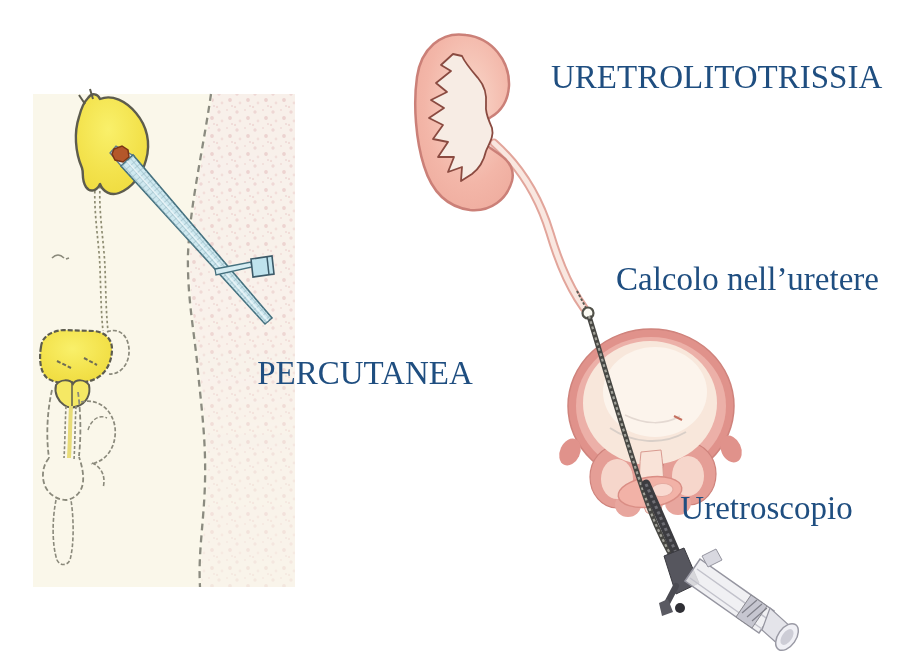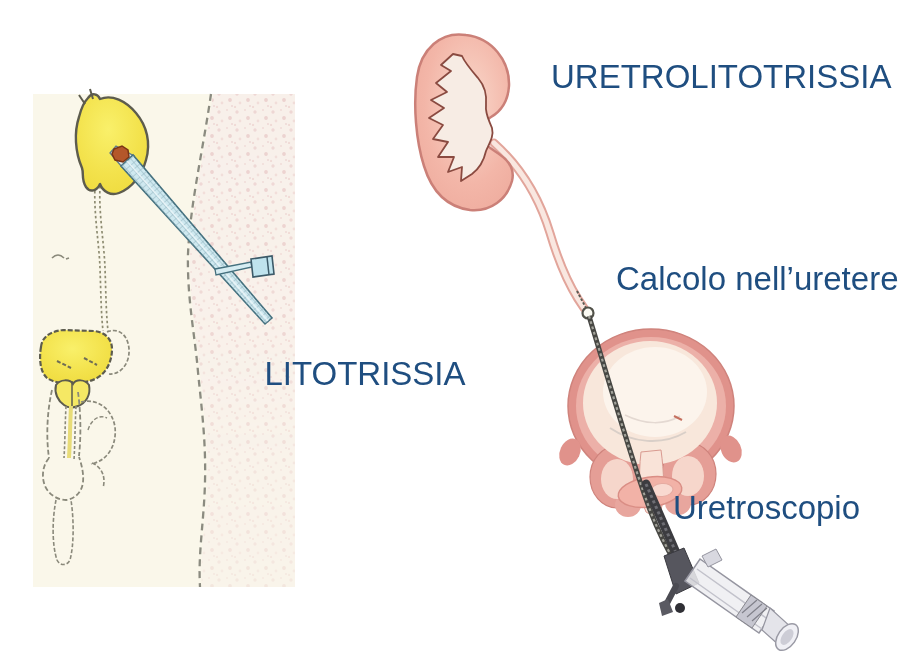--- a/index.html
+++ b/index.html
@@ -1,20 +1,20 @@
 <!DOCTYPE html>
 <html><head>
 <meta charset="utf-8">
 <style>
   html,body{margin:0;padding:0;background:#ffffff;}
   .stage{position:relative;width:900px;height:669px;background:#ffffff;overflow:hidden;
          font-family:"Liberation Sans",sans-serif;}
   .stage svg{position:absolute;left:0;top:0;}
   .lbl{position:absolute;color:#1F4E80;font-size:33px;font-weight:400;line-height:40px;
-       white-space:nowrap;}
+       white-space:nowrap;font-family:Liberation Serif, serif;}
   .lbl .ln{display:block;}
   #left-title{left:237px;top:350px;width:256px;text-align:center;line-height:47px;}
   #right-title{left:551px;top:57px;}
   #stone-label{left:616px;top:259px;text-align:center;}
   #scope-label{left:664px;top:488px;width:205px;text-align:center;}
 </style>
 </head>
 <body>
 
 <div class="stage">
@@ -168,21 +168,21 @@
       <polygon points="736,617 751,595 767,606 752,628" fill="#c6c6d0" stroke="#88888f" stroke-width="1"></polygon>
       <path d="M 742,613 L 757,600 M 747,617 L 762,604 M 752,621 L 767,608" stroke="#80808a" stroke-width="1.2" fill="none"></path>
       <polygon points="770,608 762,630 780,646 792,628" fill="#e4e4ea" stroke="#9595a0" stroke-width="1.2"></polygon>
       <ellipse cx="787" cy="637" rx="15" ry="9" transform="rotate(-55 787 637)" fill="#f0f0f5" stroke="#9a9aa5" stroke-width="1.5"></ellipse>
       <ellipse cx="787" cy="637" rx="9" ry="5" transform="rotate(-55 787 637)" fill="#cdcdd6"></ellipse>
     </g>
   </g>
 </svg>
 
 <div class="lbl" id="left-title">
-  <span class="ln">LITOTRISSIA</span>
+  <span class="ln">PERCUTANEA</span>
 </div>
 
 <div class="lbl" id="right-title">URETROLITOTRISSIA</div>
 
 <div class="lbl" id="stone-label">Calcolo nell’uretere</div>
 
 <div class="lbl" id="scope-label">
   <span class="ln">Uretroscopio</span>
 </div>
 

